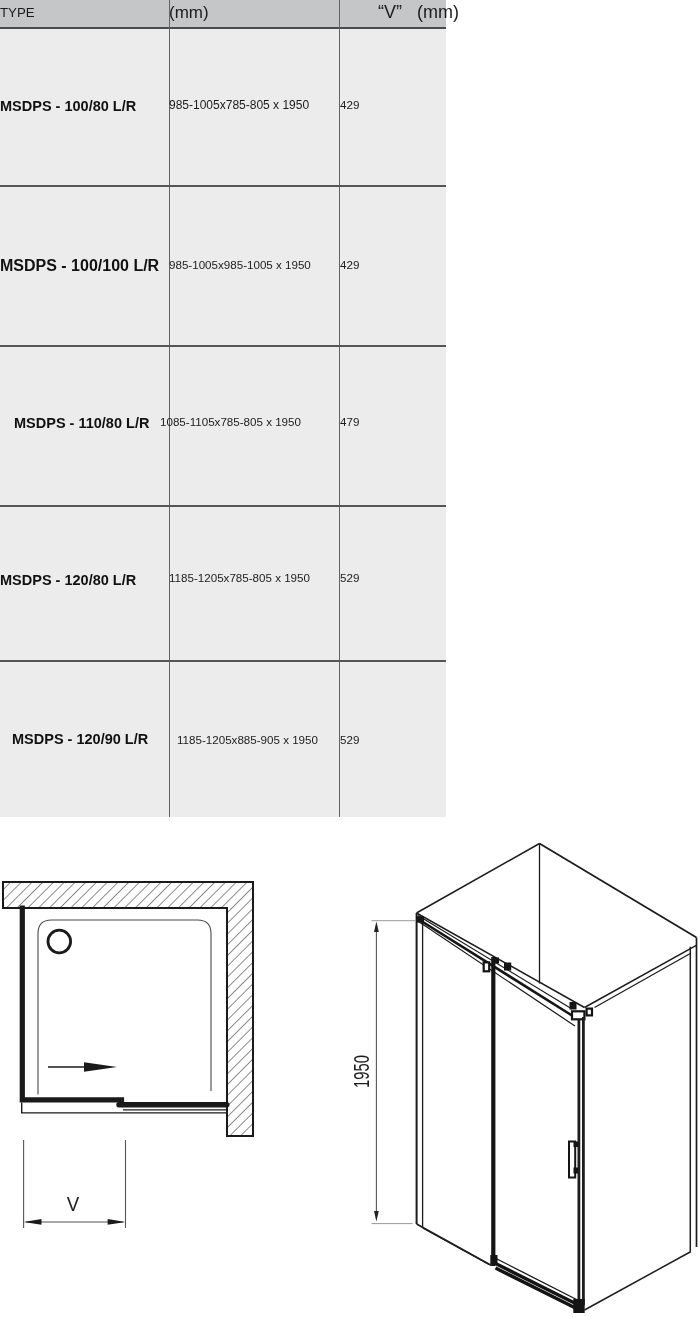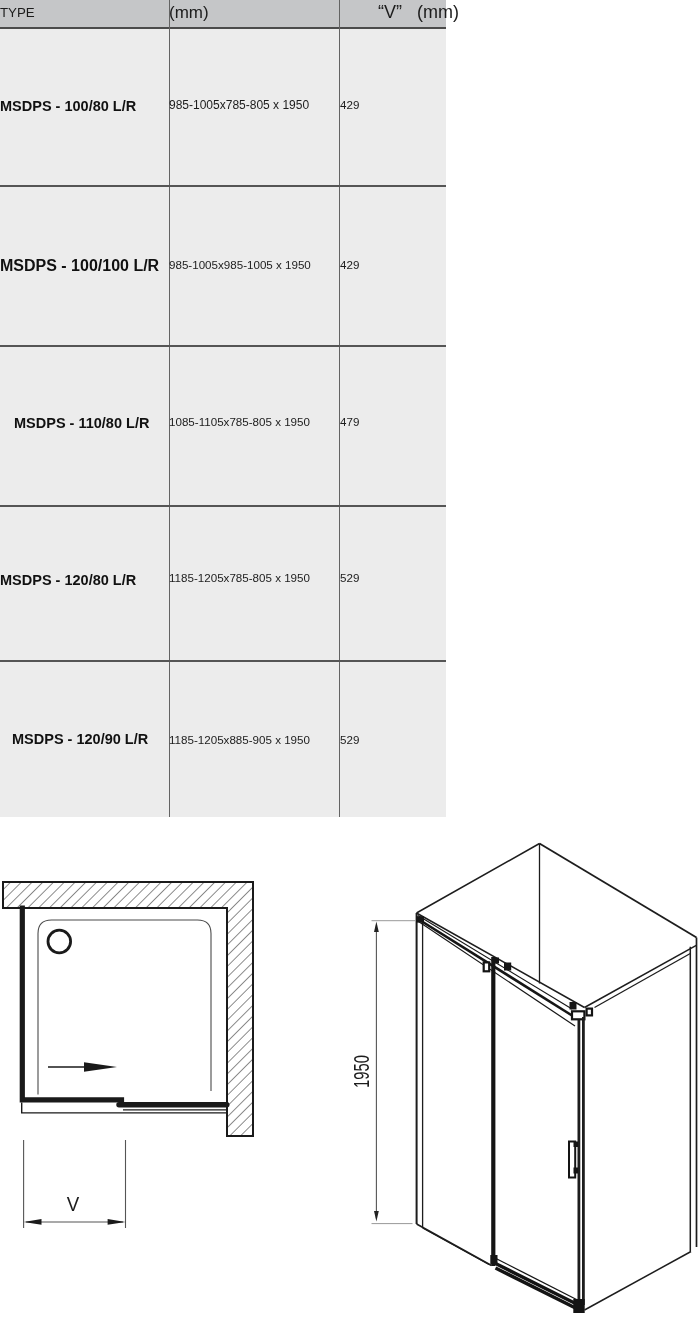--- a/index.html
+++ b/index.html
@@ -40,33 +40,33 @@
 <div class="abs ctr" style="left:340px;top:99.3px;width:106px;font-size:11.6px;line-height:12px;color:#1c1c1c;">429</div>
 
 <div class="abs ctr" style="left:0;top:258.5px;width:169px;font-size:16px;line-height:13px;font-weight:bold;color:#111;">MSDPS - 100/100 L/R</div>
 
 <div class="abs ctr" style="left:169px;top:259.4px;width:170px;font-size:11.6px;line-height:12px;color:#1c1c1c;">985-1005x985-1005 x 1950</div>
 
 <div class="abs ctr" style="left:340px;top:259.4px;width:106px;font-size:11.6px;line-height:12px;color:#1c1c1c;">429</div>
 
 <div class="abs ctr" style="left:0;top:416.8px;width:169px;font-size:14.5px;line-height:13px;font-weight:bold;color:#111;margin-left:14px;">MSDPS - 110/80 L/R</div>
 
-<div class="abs ctr" style="left:169px;top:415.7px;width:170px;font-size:11.6px;line-height:12px;color:#1c1c1c;">1085-1105x785-805 x 1950</div>
+<div class="abs ctr" style="left:160px;top:415.7px;width:170px;font-size:11.6px;line-height:12px;color:#1c1c1c;">1085-1105x785-805 x 1950</div>
 
 <div class="abs ctr" style="left:340px;top:415.7px;width:106px;font-size:11.6px;line-height:12px;color:#1c1c1c;">479</div>
 
 <div class="abs ctr" style="left:0;top:574.1px;width:169px;font-size:14.5px;line-height:13px;font-weight:bold;color:#111;">MSDPS - 120/80 L/R</div>
 
 <div class="abs ctr" style="left:169px;top:572.2px;width:170px;font-size:11.6px;line-height:12px;color:#1c1c1c;">1185-1205x785-805 x 1950</div>
 
 <div class="abs ctr" style="left:340px;top:572.2px;width:106px;font-size:11.6px;line-height:12px;color:#1c1c1c;">529</div>
 
 <div class="abs ctr" style="left:0;top:733.3px;width:169px;font-size:14.5px;line-height:13px;font-weight:bold;color:#111;margin-left:12px;">MSDPS - 120/90 L/R</div>
 
-<div class="abs ctr" style="left:169px;top:733.7px;width:170px;font-size:11.6px;line-height:12px;color:#1c1c1c;">1185-1205x885-905 x 1950</div>
+<div class="abs ctr" style="left:169px;top:733.7px;width:170px;font-size:11.6px;line-height:12px;color:#1c1c1c;padding-left:8px;">1185-1205x885-905 x 1950</div>
 
 <div class="abs ctr" style="left:340px;top:733.7px;width:106px;font-size:11.6px;line-height:12px;color:#1c1c1c;">529</div>
 
 <svg class="abs" style="left:0;top:860px;" width="300" height="457" viewBox="0 860 300 457">
   <defs>
     <pattern id="hatch" width="7.6" height="7.6" patternUnits="userSpaceOnUse" patternTransform="rotate(45)">
       <line x1="0" y1="0" x2="0" y2="7.6" stroke="#242424" stroke-width="1.05"></line>
     </pattern>
   </defs>
 

